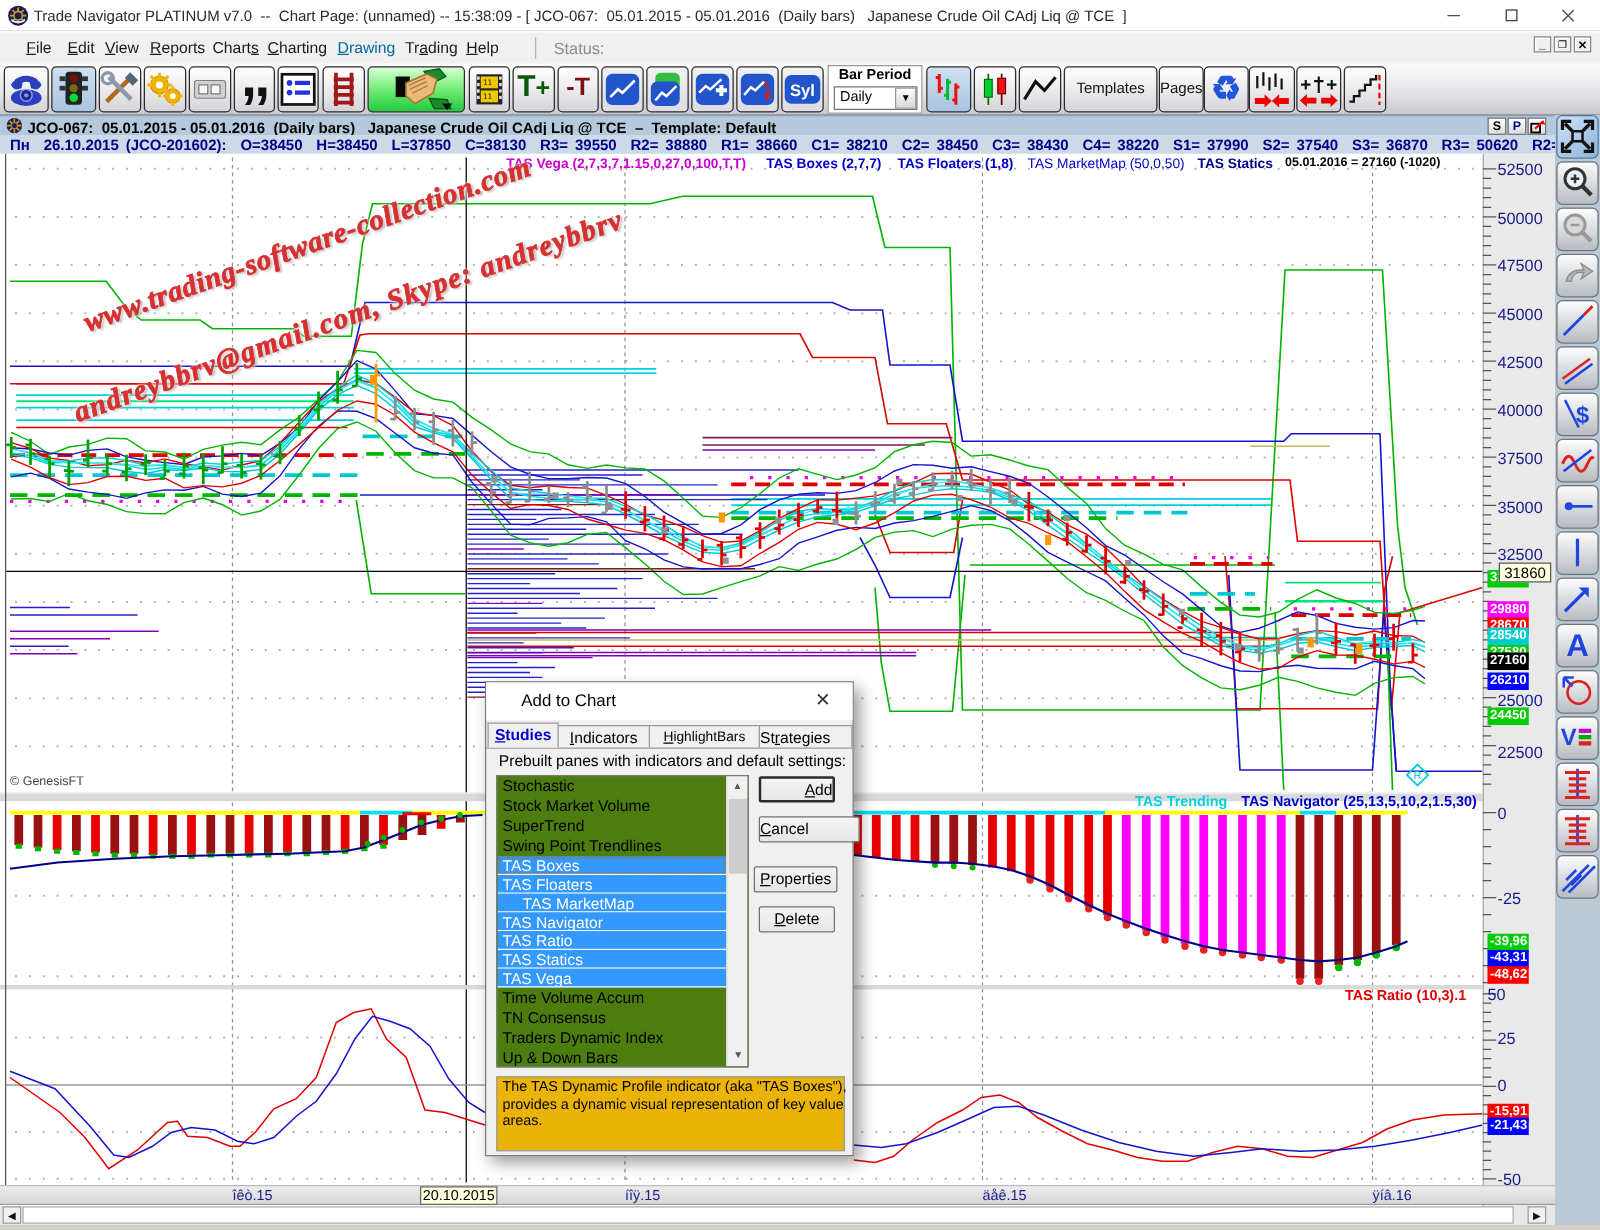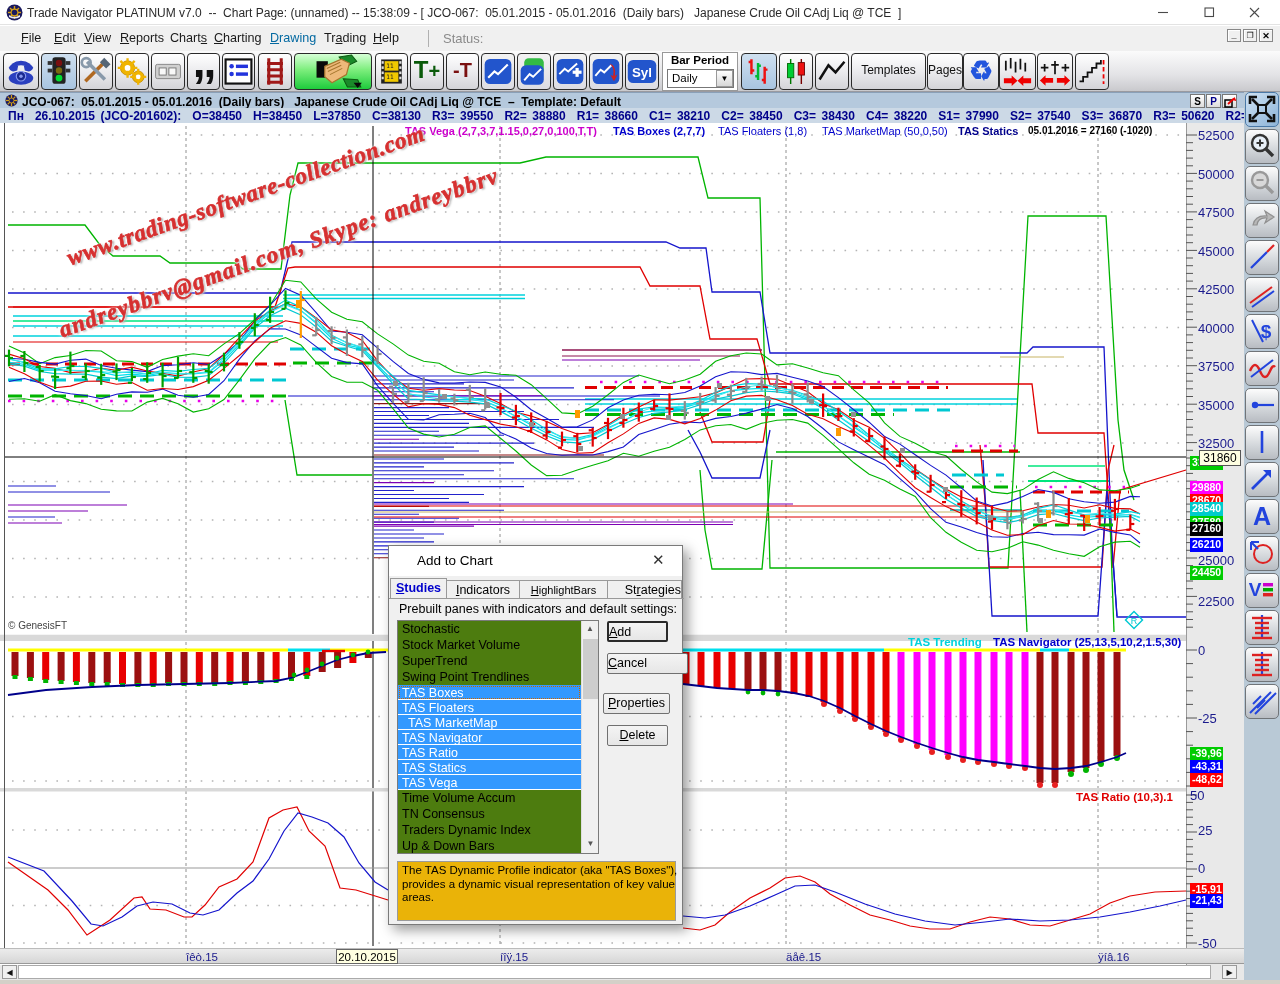--- a/index.html
+++ b/index.html
@@ -942,21 +942,21 @@
 <polyline points="683.0,928.0 700.0,930.0 715.0,925.0 730.0,912.0 750.0,898.0 770.0,888.0 785.0,878.0 800.0,876.0 815.0,882.0 830.0,894.0 850.0,905.0 870.0,915.0 890.0,920.0 910.0,926.0 930.0,929.0 950.0,929.0 970.0,922.0 990.0,917.0 1010.0,919.0 1030.0,925.0 1050.0,926.0 1070.0,920.0 1090.0,914.0 1110.0,903.0 1130.0,896.0 1155.0,892.0 1186.0,891.0" fill="none" stroke="#e00000" stroke-width="1.2"></polyline>
 <polyline points="683.0,916.0 705.0,918.0 725.0,915.0 750.0,906.0 775.0,895.0 795.0,886.0 815.0,885.0 835.0,892.0 865.0,904.0 895.0,914.0 925.0,921.0 955.0,925.0 985.0,922.0 1010.0,919.0 1040.0,921.0 1070.0,920.0 1100.0,917.0 1130.0,912.0 1160.0,906.0 1186.0,900.0" fill="none" stroke="#1414cc" stroke-width="1.2"></polyline>
 <line x1="4.5" y1="123" x2="4.5" y2="948" stroke="#555555" stroke-width="1"></line>
 <g transform="translate(1134,620)">
       <rect x="-6" y="-6" width="12" height="12" transform="rotate(45)" fill="none" stroke="#00c8d2" stroke-width="1.4"></rect>
       <text x="0" y="3.5" font-size="9" fill="#00c8d2" text-anchor="middle" font-family="Liberation Sans, sans-serif">R</text>
     </g>
   </svg>
 <div class="abs" style="left:405px;top:125px;font-size:11px;font-weight:bold;color:#cc00cc">TAS Vega (2,7,3,7,1.15,0,27,0,100,T,T)</div>
 <div class="abs" style="left:613px;top:125px;font-size:11px;font-weight:bold;color:#0000cc">TAS Boxes (2,7,7)</div>
-<div class="abs" style="left:718px;top:125px;font-size:11px;font-weight:normal;color:#0000cc">TAS Floaters (1,8)</div>
+<div class="abs" style="left:718px;top:125px;font-size:11px;font-weight:bold;color:#0000cc">TAS Floaters (1,8)</div>
 <div class="abs" style="left:822px;top:125px;font-size:11px;font-weight:normal;color:#0000cc">TAS MarketMap (50,0,50)</div>
 <div class="abs" style="left:958px;top:125px;font-size:11px;font-weight:bold;color:#00008b">TAS Statics</div>
 <div class="abs" style="left:1028px;top:125px;font-size:10px;font-weight:bold;color:#000">05.01.2016 = 27160 (-1020)</div>
 
 <div class="abs" style="left:68px;top:246px;transform:rotate(-19.5deg);transform-origin:0 50%;
  font-family:'Liberation Serif',serif;font-style:italic;font-weight:bold;font-size:23px;letter-spacing:0.7px;color:#d63030;-webkit-text-stroke:0.7px #d63030;
  text-shadow:0 0 2px #fff,0 0 4px #fff,1.5px 1.5px 2px #999;white-space:nowrap">www.trading-software-collection.com</div>
 <div class="abs" style="left:60px;top:318px;transform:rotate(-19.6deg);transform-origin:0 50%;
  font-family:'Liberation Serif',serif;font-style:italic;font-weight:bold;font-size:23px;letter-spacing:1.3px;color:#d63030;-webkit-text-stroke:0.7px #d63030;
  text-shadow:0 0 2px #fff,0 0 4px #fff,1.5px 1.5px 2px #999;white-space:nowrap">andreybbrv@gmail.com, Skype: andreybbrv</div>
@@ -1208,50 +1208,50 @@
 
 <div class="abs" style="left:388px;top:545px;width:295px;height:380px;background:#f0f0f0;border:1px solid #7a7a7a;box-shadow:5px 5px 12px rgba(0,0,0,0.4)">
  <div class="abs" style="left:0;top:0;width:100%;height:30px;background:#fff">
   <div class="abs" style="left:28px;top:7px;font-size:13.5px;color:#000">Add to Chart</div>
   <div class="abs" style="left:263px;top:5px;font-size:15px;color:#333">✕</div>
  </div>
  <div class="abs" style="left:0;top:30px;width:295px;height:350px">
   <div class="abs" style="left:1px;top:2px;width:57px;height:20px;background:#f0f0f0;border:1px solid #999;border-bottom:none;z-index:2;font-size:12.5px;font-weight:bold;color:#0000cc;text-align:center;line-height:19px"><u>S</u>tudies</div>
   <div class="abs" style="left:58px;top:4px;width:73px;height:18px;border:1px solid #999;border-left:none;border-bottom:none;font-size:12.5px;color:#000;text-align:center;line-height:18px"><u>I</u>ndicators</div>
   <div class="abs" style="left:131px;top:4px;width:88px;height:18px;border:1px solid #999;border-left:none;border-bottom:none;font-size:11px;color:#000;text-align:center;line-height:18px"><u>H</u>ighlightBars</div>
-  <div class="abs" style="left:219px;top:4px;width:74px;height:18px;border:1px solid #999;border-left:none;border-bottom:none;font-size:12.5px;color:#000;text-align:right;line-height:18px">St<u>r</u>ategies</div>
+  <div class="abs" style="left:219px;top:4px;width:74px;height:18px;border:1px solid #999;border-left:none;border-bottom:none;font-size:12.5px;color:#000;text-align:left;line-height:18px">St<u>r</u>ategies</div>
   <div class="abs" style="left:0;top:22px;width:295px;height:1px;background:#999"></div>
 
   <div class="abs" style="left:10px;top:26px;font-size:12.5px;color:#000">Prebuilt panes with indicators and default settings:</div>
 
   <div class="abs" style="left:8px;top:44px;width:202px;height:234px;background:#4d7c0f;border:1px solid #7a7a7a;overflow:hidden">
     <div style="width:183px">
           <div style="height:16px;font-size:12.5px;line-height:16px;padding-left:4px;color:#000;white-space:nowrap;overflow:hidden">Stochastic</div>
           <div style="height:16px;font-size:12.5px;line-height:16px;padding-left:4px;color:#000;white-space:nowrap;overflow:hidden">Stock Market Volume</div>
           <div style="height:16px;font-size:12.5px;line-height:16px;padding-left:4px;color:#000;white-space:nowrap;overflow:hidden">SuperTrend</div>
           <div style="height:16px;font-size:12.5px;line-height:16px;padding-left:4px;color:#000;white-space:nowrap;overflow:hidden">Swing Point Trendlines</div>
           <div style="height:15px;font-size:12.5px;line-height:16px;padding-left:4px;background:#3399ff;color:#fff;border-bottom:1px solid #fff;outline:1px dotted #c86400;outline-offset:-2px;white-space:nowrap;overflow:hidden">TAS Boxes</div>
           <div style="height:15px;font-size:12.5px;line-height:16px;padding-left:4px;background:#3399ff;color:#fff;border-bottom:1px solid #fff;white-space:nowrap;overflow:hidden">TAS Floaters</div>
-          <div style="height:15px;font-size:12.5px;line-height:16px;padding-left:10px;background:#3399ff;color:#fff;border-bottom:1px solid #fff;white-space:nowrap;overflow:hidden">TAS MarketMap</div>
+          <div style="height:15px;font-size:12.5px;line-height:16px;padding-left:20px;background:#3399ff;color:#fff;border-bottom:1px solid #fff;white-space:nowrap;overflow:hidden">TAS MarketMap</div>
           <div style="height:15px;font-size:12.5px;line-height:16px;padding-left:4px;background:#3399ff;color:#fff;border-bottom:1px solid #fff;white-space:nowrap;overflow:hidden">TAS Navigator</div>
           <div style="height:15px;font-size:12.5px;line-height:16px;padding-left:4px;background:#3399ff;color:#fff;border-bottom:1px solid #fff;white-space:nowrap;overflow:hidden">TAS Ratio</div>
           <div style="height:15px;font-size:12.5px;line-height:16px;padding-left:4px;background:#3399ff;color:#fff;border-bottom:1px solid #fff;white-space:nowrap;overflow:hidden">TAS Statics</div>
           <div style="height:15px;font-size:12.5px;line-height:16px;padding-left:4px;background:#3399ff;color:#fff;border-bottom:1px solid #fff;white-space:nowrap;overflow:hidden">TAS Vega</div>
           <div style="height:16px;font-size:12.5px;line-height:16px;padding-left:4px;color:#000;white-space:nowrap;overflow:hidden">Time Volume Accum</div>
           <div style="height:16px;font-size:12.5px;line-height:16px;padding-left:4px;color:#000;white-space:nowrap;overflow:hidden">TN Consensus</div>
           <div style="height:16px;font-size:12.5px;line-height:16px;padding-left:4px;color:#000;white-space:nowrap;overflow:hidden">Traders Dynamic Index</div>
           <div style="height:16px;font-size:12.5px;line-height:16px;padding-left:4px;color:#000;white-space:nowrap;overflow:hidden">Up &amp; Down Bars</div>
         </div>
     <div class="abs" style="left:183px;top:0;width:17px;height:232px;background:#f0f0f0;border-left:1px solid #dedede">
       <div style="height:17px;font-size:8px;text-align:center;line-height:16px;color:#555;background:#f0f0f0">▲</div>
       <div class="abs" style="left:1px;top:18px;width:15px;height:60px;background:#cdcdcd"></div>
       <div class="abs" style="left:0;top:215px;width:17px;height:17px;font-size:8px;text-align:center;line-height:16px;color:#555">▼</div>
     </div>
   </div>
 
-  <div class="abs" style="left:218px;top:45px;width:61px;height:21px;background:linear-gradient(#f4f4f4,#e6e6e6);border:2px solid #2a2a2a;border-radius:2px;font-size:12.5px;text-align:left;line-height:18px;color:#000"><u>A</u>dd</div>
+  <div class="abs" style="left:218px;top:45px;width:61px;height:21px;background:linear-gradient(#f4f4f4,#e6e6e6);border:2px solid #2a2a2a;border-radius:2px;font-size:12.5px;text-align:right;line-height:18px;color:#000"><u>A</u>dd</div>
   <div class="abs" style="left:218px;top:77px;width:81px;height:21px;background:linear-gradient(#f4f4f4,#e6e6e6);border:1px solid #707070;border-radius:2px;font-size:12.5px;text-align:left;line-height:18px;color:#000"><u>C</u>ancel</div>
   <div class="abs" style="left:214px;top:117px;width:67px;height:21px;background:linear-gradient(#f4f4f4,#e6e6e6);border:1px solid #707070;border-radius:2px;font-size:12.5px;text-align:center;line-height:18px;color:#000"><u>P</u>roperties</div>
   <div class="abs" style="left:218px;top:149px;width:61px;height:21px;background:linear-gradient(#f4f4f4,#e6e6e6);border:1px solid #707070;border-radius:2px;font-size:12.5px;text-align:center;line-height:18px;color:#000"><u>D</u>elete</div>
 
   <div class="abs" style="left:8px;top:285px;width:279px;height:60px;background:#eab308;border:1px solid #9a9a9a;padding:2px 4px;font-size:11.5px;color:#000;line-height:13.5px;white-space:nowrap">The TAS Dynamic Profile indicator (aka "TAS Boxes"),<br>provides a dynamic visual representation of key value<br>areas.</div>
  </div>
 </div>
 
 </body></html>

